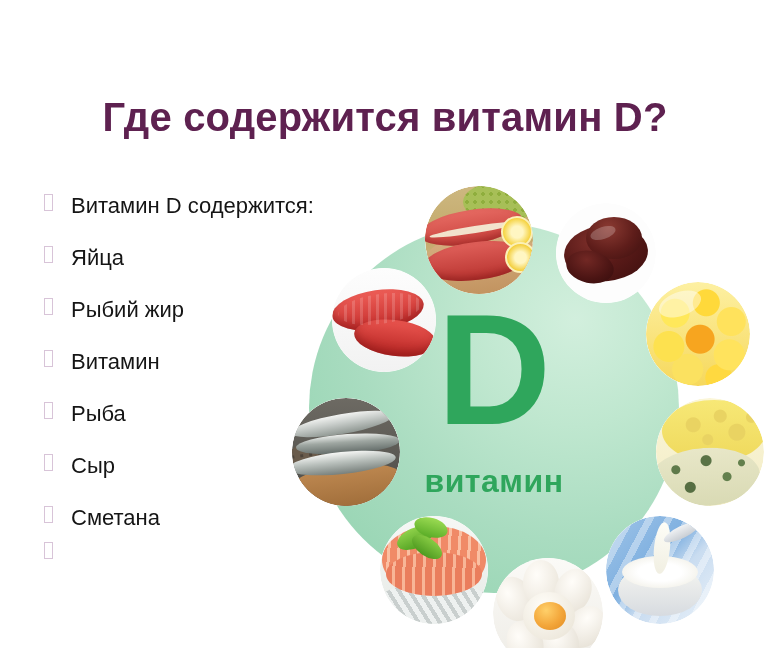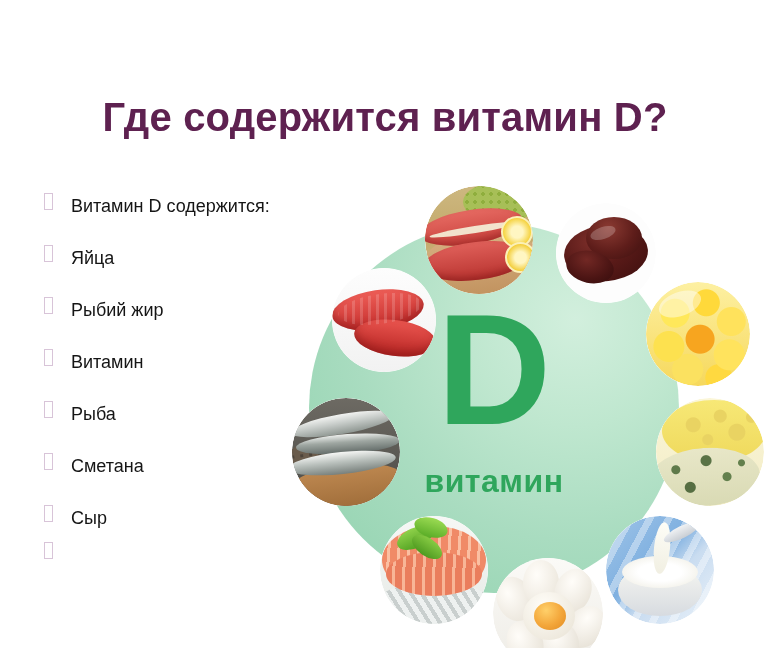--- a/index.html
+++ b/index.html
@@ -47,21 +47,21 @@
     top: 152px;
     width: 330px;
     margin: 0;
     padding: 0;
     list-style: none;
   }
   .bullet-item {
     display: flex;
     align-items: baseline;
     height: 52px;
-    font-size: 18px;
+    font-size: 22px;
     line-height: 52px;
     color: #151515;
     white-space: nowrap;
   }
   .bullet-marker {
     display: inline-block;
     width: 9px;
     height: 17px;
     flex: 0 0 auto;
     box-sizing: border-box;
@@ -273,25 +273,25 @@
     <li class="bullet-item">
       <span class="bullet-marker"></span>
       <span class="bullet-label">Витамин</span>
     </li>
     <li class="bullet-item">
       <span class="bullet-marker"></span>
       <span class="bullet-label">Рыба</span>
     </li>
     <li class="bullet-item">
       <span class="bullet-marker"></span>
+      <span class="bullet-label">Сыр</span>
+    </li>
+    <li class="bullet-item">
+      <span class="bullet-marker"></span>
       <span class="bullet-label">Сметана</span>
-    </li>
-    <li class="bullet-item">
-      <span class="bullet-marker"></span>
-      <span class="bullet-label">Сыр</span>
     </li>
     <li class="bullet-item">
       <span class="bullet-marker"></span>
     </li>
   </ul>
 
   <div id="graphic">
 
     <div class="green-disc"></div>
 

